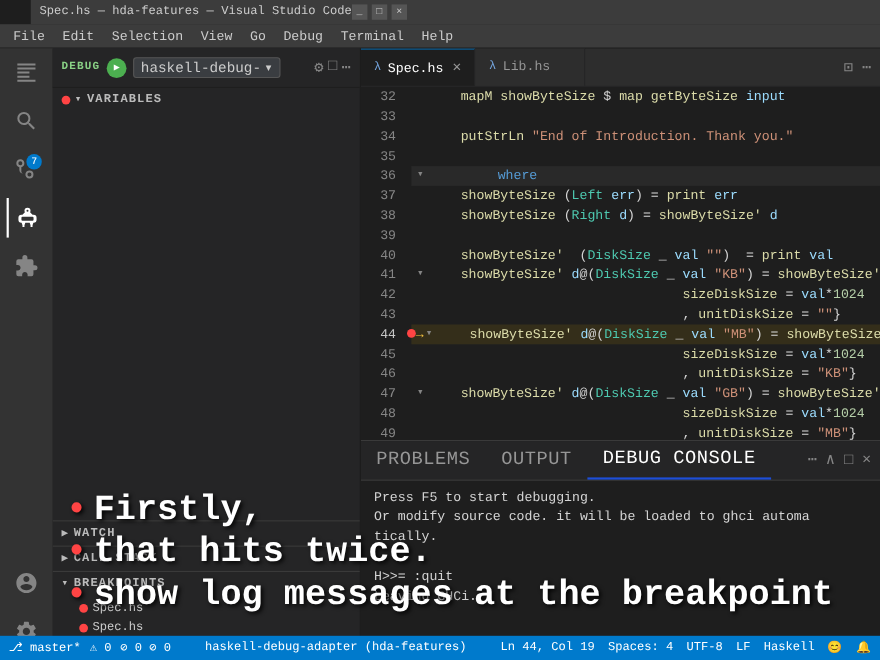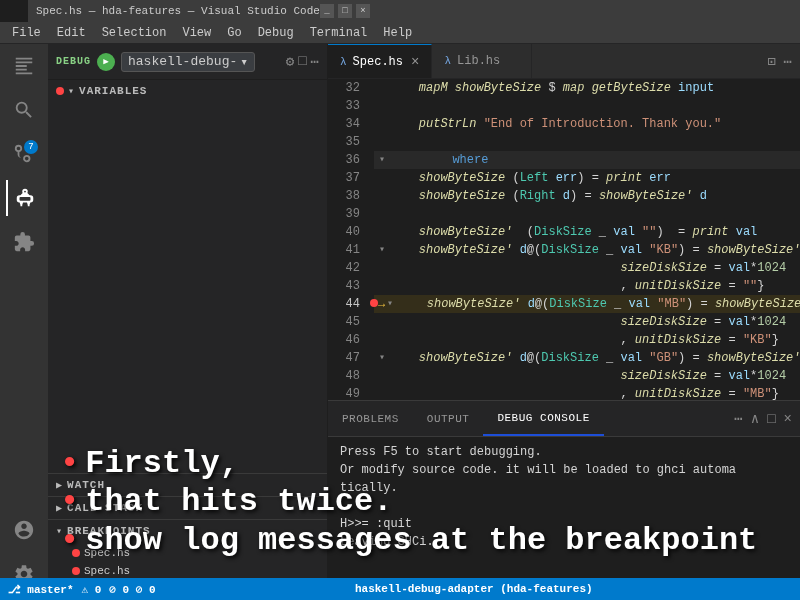--- a/index.html
+++ b/index.html
@@ -161,21 +161,21 @@
     
     #statusbar {
       height: 22px;
       background: #007acc;
       display: flex;
       align-items: center;
       padding: 0 8px;
       font-size: 11px;
       color: white;
       position: absolute;
-      bottom: 0; left: 0; right: 0; font-weight: bold;
+      bottom: 0; left: 0; right: 0;
     }
     #statusbar-left { display: flex; align-items: center; gap: 8px; }
     #statusbar-right { margin-left: auto; display: flex; align-items: center; gap: 12px; }
 
     
     #editor-area {
       flex: 1;
       display: flex;
       flex-direction: column;
       background: #1e1e1e;
@@ -255,21 +255,21 @@
     }
     .code-line.highlight-line { background: rgba(255,255,255,0.05); }
     .code-line .fold-icon {
       width: 16px; height: 16px;
       display: inline-flex; align-items: center; justify-content: center;
       color: #858585; cursor: pointer; font-size: 10px; flex-shrink: 0;
     }
 
     
     .kw { color: #569cd6; margin-left: 48px; }
-    .fn { color: #dcdcaa; font-style: italic; }
+    .fn { color: #dcdcaa; }
     .str { color: #ce9178; }
     .num { color: #b5cea8; }
     .type { color: #4ec9b0; }
     .var { color: #9cdcfe; }
     .op { color: #d4d4d4; }
 
     
     #panel-area {
       height: 200px;
       background: #1e1e1e;
@@ -283,21 +283,21 @@
       background: #252526;
       display: flex;
       align-items: stretch;
       border-bottom: 1px solid #3a3a3a;
     }
     .panel-tab {
       display: flex;
       align-items: center;
       padding: 0 14px;
       cursor: pointer;
-      font-size: 11px;
+      font-size: 17px;
       color: #969696;
       text-transform: uppercase;
       letter-spacing: 0.5px;
     }
     .panel-tab.active { color: #fff; border-bottom: 2px solid #1d4ed8; }
     .panel-actions { margin-left: auto; display: flex; align-items: center; padding-right: 8px; gap: 8px; }
     .panel-actions span { cursor: pointer; color: #858585; font-size: 14px; }
 
     #panel-content {
       flex: 1;
@@ -643,19 +643,28 @@
 
 <div id="statusbar">
   <div id="statusbar-left">
     <span>⎇ master*</span>
     <span>⚠ 0</span>
     <span>⊘ 0 ⊘ 0</span>
   </div>
   <div style="flex:1;text-align:center;">
     <span>haskell-debug-adapter (hda-features)</span>
   </div>
+  <div id="statusbar-right">
+    <span>Ln 44, Col 19</span>
+    <span>Spaces: 4</span>
+    <span>UTF-8</span>
+    <span>LF</span>
+    <span>Haskell</span>
+    <span>😊</span>
+    <span>🔔</span>
+  </div>
 </div>
 
 <div id="overlay-text">
   <div><span class="bullet">•</span>Firstly,</div>
   <div><span class="bullet">•</span>that hits twice.</div>
   <div><span class="bullet">•</span>show log messages at the breakpoint</div>
 </div>
 
 </body></html>

